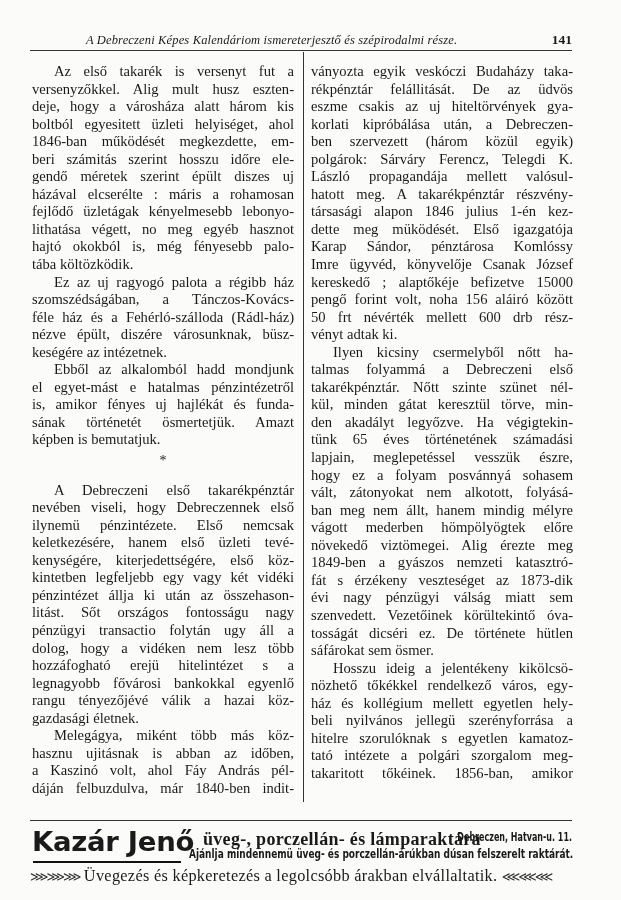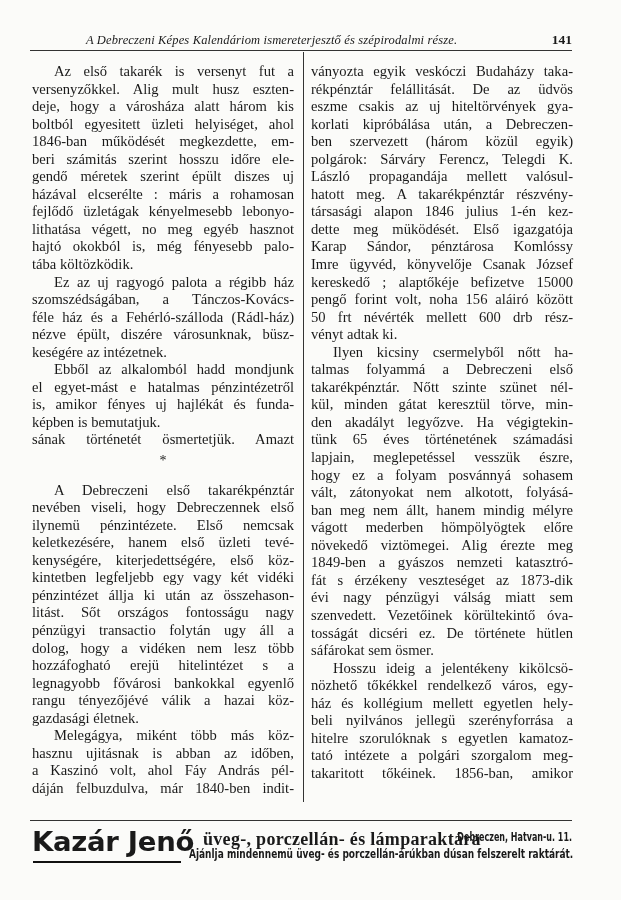--- a/index.html
+++ b/index.html
@@ -111,22 +111,22 @@
   <span class="line">hajtó okokból is, még fényesebb palo-</span>
   <span class="line last">tába költözködik.</span>
   <span class="line indent">Ez az uj ragyogó palota a régibb ház</span>
   <span class="line">szomszédságában, a Tánczos-Kovács-</span>
   <span class="line">féle ház és a Fehérló-szálloda (Rádl-ház)</span>
   <span class="line">nézve épült, diszére városunknak, büsz-</span>
   <span class="line last">keségére az intézetnek.</span>
   <span class="line indent">Ebből az alkalomból hadd mondjunk</span>
   <span class="line">el egyet-mást e hatalmas pénzintézetről</span>
   <span class="line">is, amikor fényes uj hajlékát és funda-</span>
+  <span class="line">sának történetét ösmertetjük. Amazt</span>
   <span class="line last">képben is bemutatjuk.</span>
-  <span class="line">sának történetét ösmertetjük. Amazt</span>
   <div class="asterisk-line">*</div>
   <div class="spacer"></div>
   <span class="line indent">A Debreczeni első takarékpénztár</span>
   <span class="line">nevében viseli, hogy Debreczennek első</span>
   <span class="line">ilynemü pénzintézete. Első nemcsak</span>
   <span class="line">keletkezésére, hanem első üzleti tevé-</span>
   <span class="line">kenységére, kiterjedettségére, első köz-</span>
   <span class="line">kintetben legfeljebb egy vagy két vidéki</span>
   <span class="line">pénzintézet állja ki után az összehason-</span>
   <span class="line">litást. Sőt országos fontosságu nagy</span>
@@ -187,13 +187,18 @@
 </div>
 
 <div class="footer-rule"></div>
 
 <div class="ad">
   <span class="brand">Kazár Jenő</span>
   <div class="brand-underline"></div>
   <span class="line1">üveg-, porczellán- és lámparaktára</span>
   <span class="addr">Debreczen, Hatvan-u. 11.</span>
   <span class="line2">Ajánlja mindennemü üveg- és porczellán-árúkban dúsan felszerelt raktárát.</span>
+  <div class="line3">
+    <span class="chev">⋙⋙⋙</span>
+    <span>Üvegezés és képkeretezés a legolcsóbb árakban elvállaltatik.</span>
+    <span class="chev">⋘⋘⋘</span>
+  </div>
 </div>
 
 </body></html>

